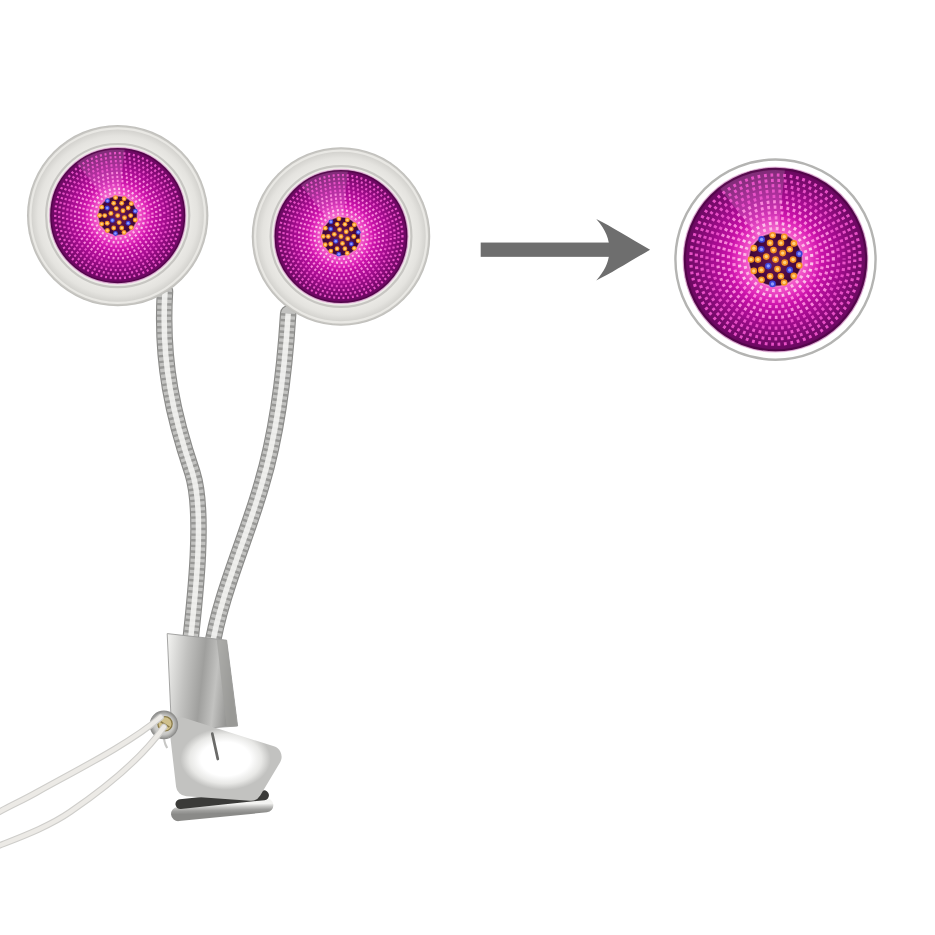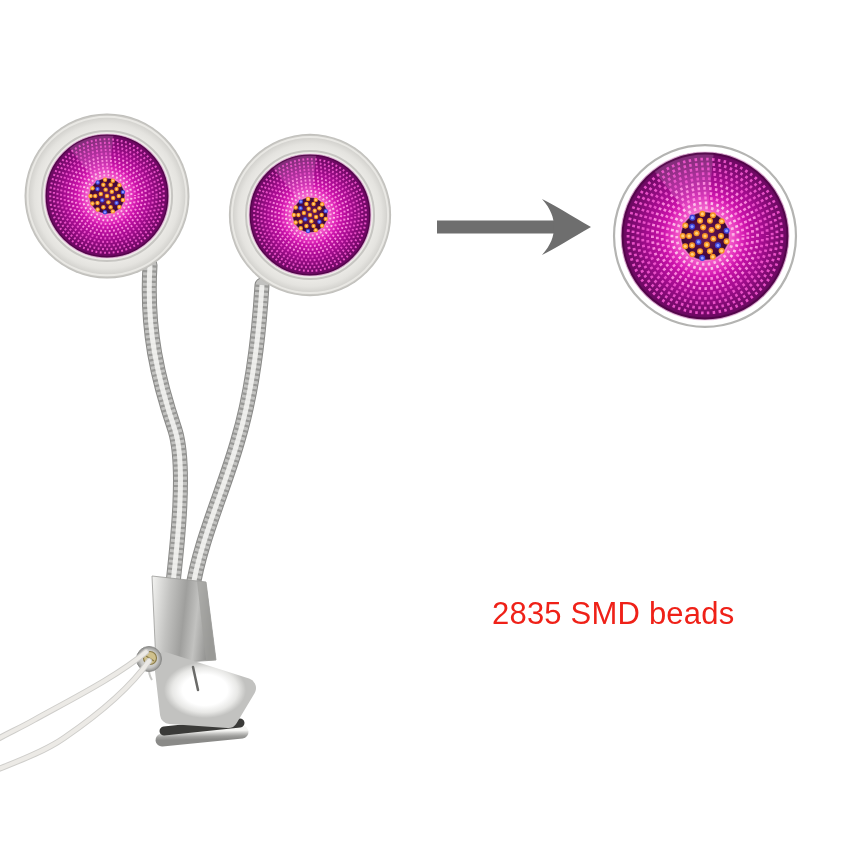--- a/index.html
+++ b/index.html
@@ -414,15 +414,14 @@
         <circle cx="712.9493629448173" cy="215.20780846636012" r="3.0239999999999996" fill="#f59022"></circle>
         <circle cx="712.9493629448173" cy="215.20780846636012" r="1.5724799999999999" fill="#ffd27a"></circle>
         <circle cx="721.7014245228476" cy="221.2836818834456" r="3.0239999999999996" fill="#f59022"></circle>
         <circle cx="721.7014245228476" cy="221.2836818834456" r="1.5724799999999999" fill="#ffd27a"></circle>
         <circle cx="726.627391016678" cy="230.73088643017473" r="3.0239999999999996" fill="#3d42d8"></circle>
         <circle cx="726.627391016678" cy="230.73088643017473" r="1.5724799999999999" fill="#8c9bff"></circle>
       </g>
   </svg>
 
   <div class="caption">
-    <div class="headline" style="color: rgb(239, 33, 24);">2835 SMD beads</div>
   </div>
 </div>
 
 </body></html>

